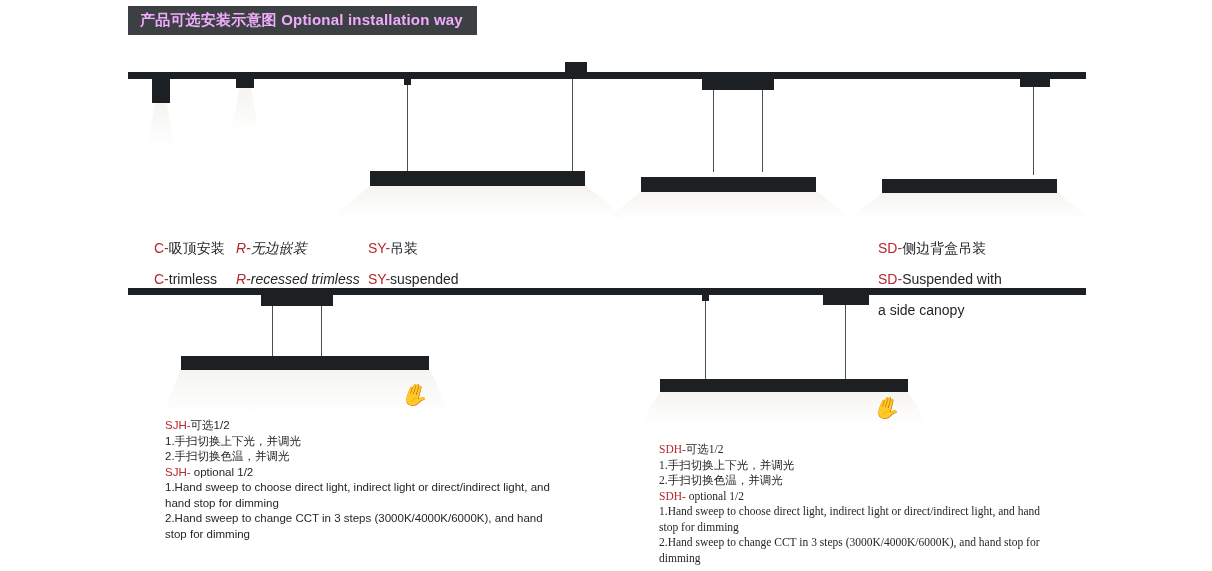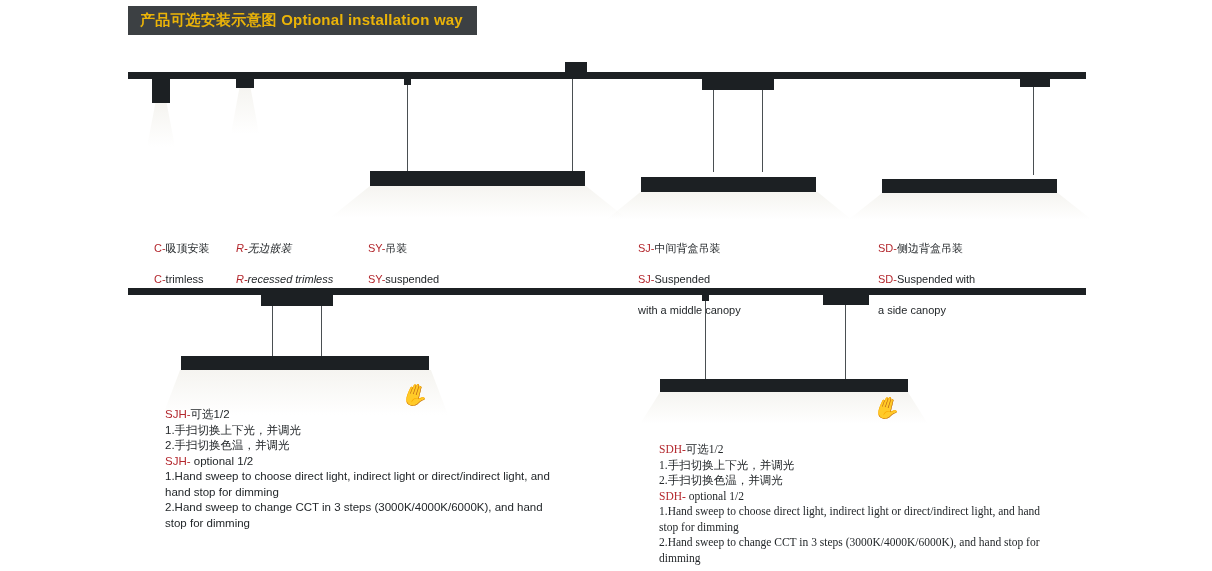--- a/index.html
+++ b/index.html
@@ -19,21 +19,21 @@
   }
 
   
   .title-banner {
     position: absolute;
     left: 128px;
     top: 6px;
     height: 29px;
     padding: 0 14px 0 12px;
     background: #3c4043;
-    color: #eab308;
+    color: #f0abfc;
     display: flex;
     align-items: center;
     font-size: 15px;
     font-weight: bold;
     letter-spacing: 0.2px;
     white-space: nowrap;
   }
 
   
   .rail {
@@ -55,21 +55,21 @@
 
   
   .cone {
     position: absolute;
     background: linear-gradient(to bottom, rgba(245,244,240,0.98), rgba(245,244,240,0.0));
   }
 
   
   .caption {
     position: absolute;
-    font-size: 11px;
+    font-size: 14px;
     line-height: 15.5px;
     color: #23272a;
     white-space: pre-line;
   }
   .caption .red {
     color: #b3272d;
   }
   .caption-line { white-space: pre; }
 
   .para {
@@ -132,25 +132,20 @@
   <div class="caption" style="left:236px; top:225px;font-style:italic;">
     <div class="caption-line"><span class="red">R-</span><span>无边嵌装</span></div>
     <div class="caption-line"><span class="red">R-</span><span>recessed trimless</span></div>
   </div>
 
   <div class="caption" style="left:368px; top:225px;">
     <div class="caption-line"><span class="red">SY-</span><span>吊装</span></div>
     <div class="caption-line"><span class="red">SY-</span><span>suspended</span></div>
   </div>
 
-  <div class="caption" style="left:638px; top:225px;">
-    <div class="caption-line"><span class="red">SJ-</span><span>中间背盒吊装</span></div>
-    <div class="caption-line"><span class="red">SJ-</span><span>Suspended</span></div>
-    <div class="caption-line"><span>with a middle canopy</span></div>
-  </div>
 
   <div class="caption" style="left:878px; top:225px;">
     <div class="caption-line"><span class="red">SD-</span><span>侧边背盒吊装</span></div>
     <div class="caption-line"><span class="red">SD-</span><span>Suspended with</span></div>
     <div class="caption-line"><span>a side canopy</span></div>
   </div>
 
   <div class="rail" style="left:128px; top:288px; width:958px;"></div>
 
   <div class="block" style="left:261px; top:295px; width:72px; height:11px;"></div>
@@ -161,21 +156,21 @@
   <div class="hand" style="left:402px; top:385px;">✋</div>
 
   <div class="block" style="left:702px; top:295px; width:7px; height:6px;"></div>
   <div class="wire" style="left:705px; top:301px; height:78px;"></div>
   <div class="block" style="left:823px; top:295px; width:46px; height:10px;"></div>
   <div class="wire" style="left:845px; top:305px; height:74px;"></div>
   <div class="block" style="left:660px; top:379px; width:248px; height:13px;"></div>
   <div class="cone" style="left:640px; top:392px; width:288px; height:32px; clip-path: polygon(7% 0, 93% 0, 100% 100%, 0 100%);"></div>
   <div class="hand" style="left:874px; top:398px;">✋</div>
 
-  <div class="para" style="left:165px; top:407px; width:400px;">
+  <div class="para" style="left:165px; top:418px; width:400px;">
     <div><span class="red">SJH-</span><span>可选1/2</span></div>
     <div>1.手扫切换上下光，并调光</div>
     <div>2.手扫切换色温，并调光</div>
     <div><span class="red">SJH-</span><span> optional 1/2</span></div>
     <div>1.Hand sweep to choose direct light, indirect light or direct/indirect light, and hand stop for dimming</div>
     <div>2.Hand sweep to change CCT in 3 steps (3000K/4000K/6000K), and hand stop for dimming</div>
   </div>
 
   <div class="para" style="left:659px; top:442px; width:400px;font-family:Liberation Serif, serif;">
     <div><span class="red">SDH-</span><span>可选1/2</span></div>

